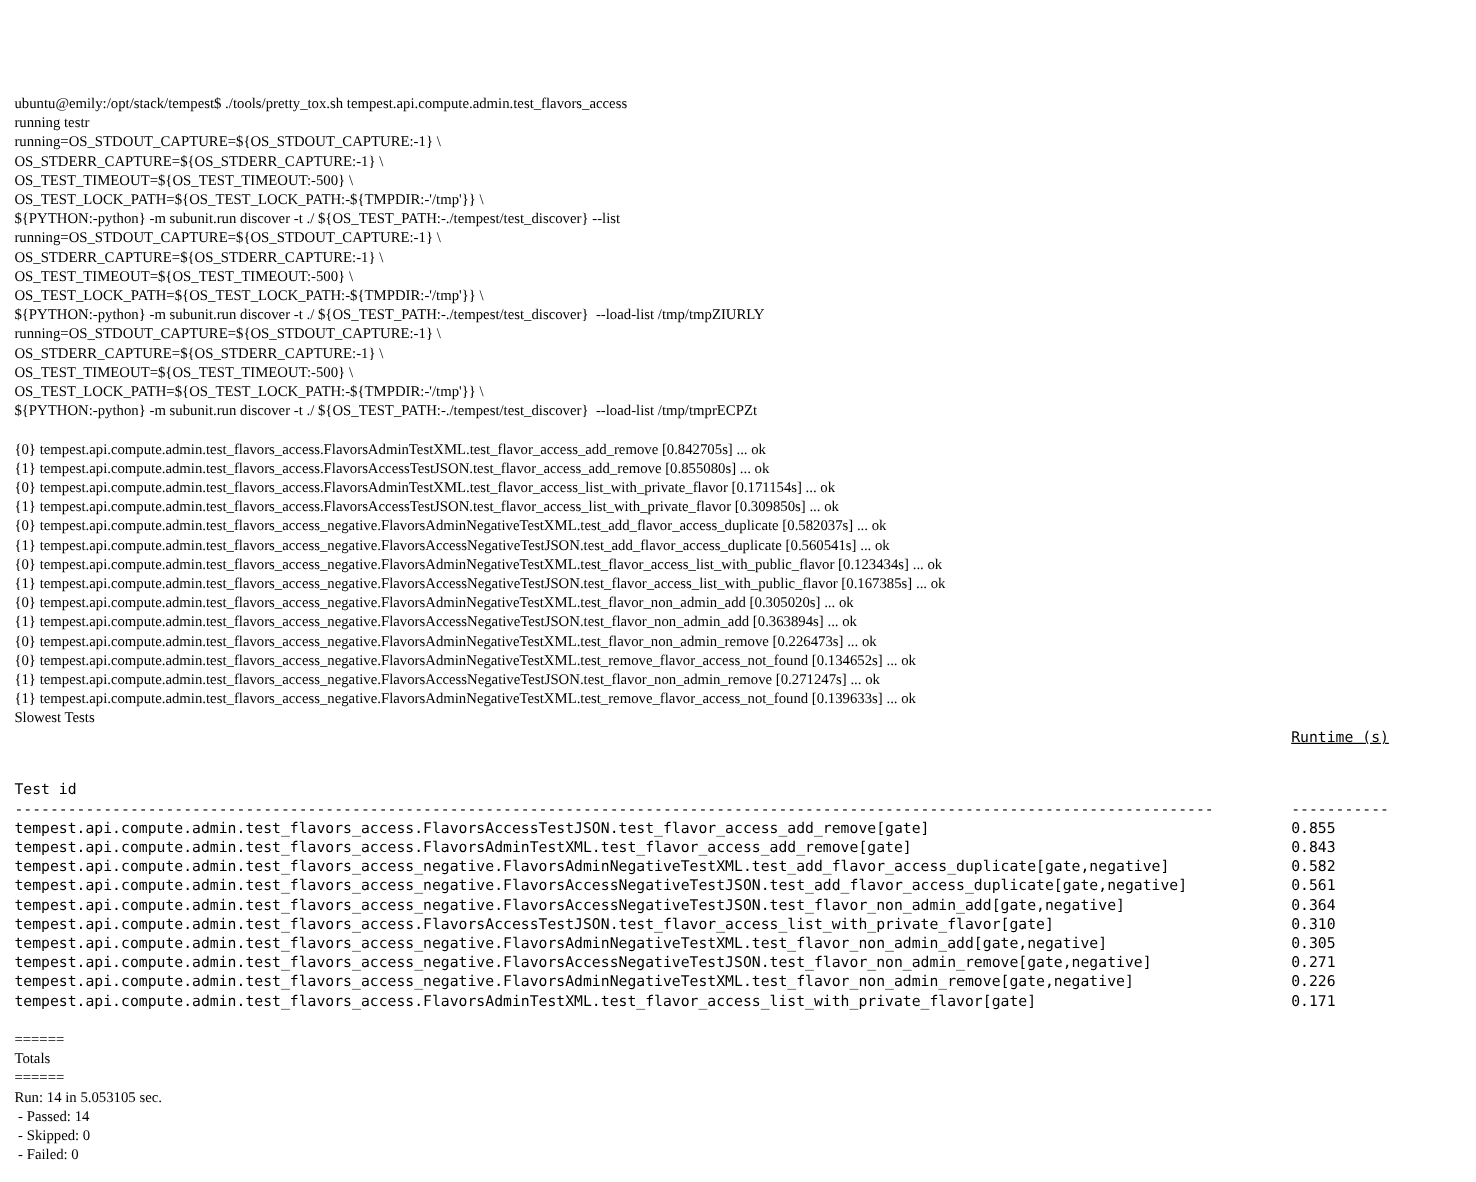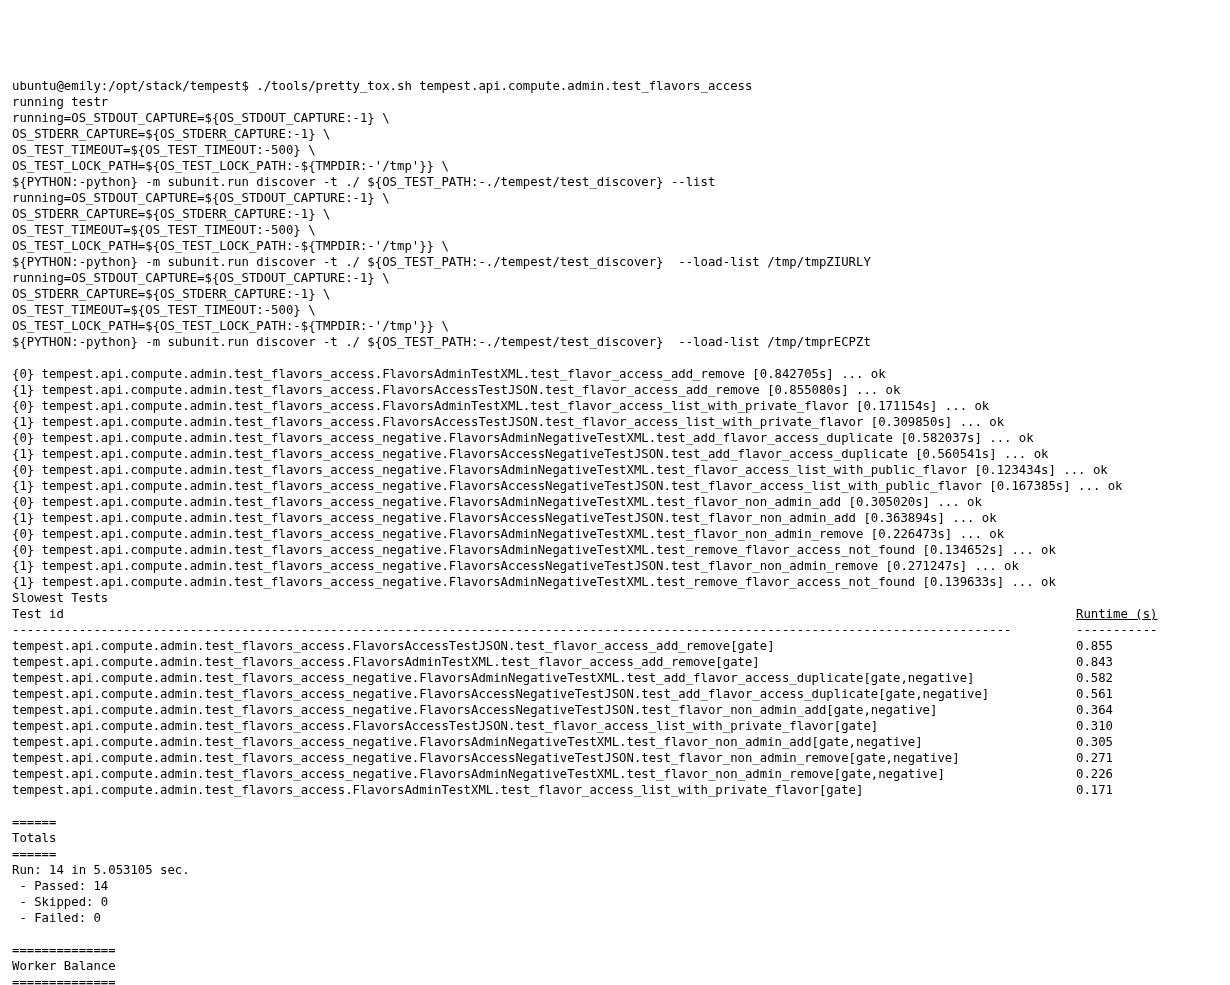--- a/index.html
+++ b/index.html
@@ -1,22 +1,22 @@
 <!DOCTYPE html>
 <html><head>
 <meta charset="utf-8">
 <style>
   html,body{margin:0;padding:0;background:#fff;color:#000;}
   body{font-family:"DejaVu Sans Mono","Courier New",monospace;font-size:12.3px;line-height:16px;padding:14px 12px;white-space:pre;width:1230px;box-sizing:border-box;}
-  .row{display:block;}
+  .row{display:block;font-family:Liberation Serif, serif;}
   .slow-row{display:flex;}
   .slow-id{width:1064px;flex:0 0 1064px;}
   .slow-rt{flex:0 0 auto;}
   .hdr-row{display:flex;}
-  .hdr-id{width:1064px;flex:0 0 1064px;}
+  .hdr-id{width:1064px;flex:0 0 1064px;margin-top:44px;}
   .hdr-rt{flex:0 0 auto;text-decoration:underline;}
 </style>
 </head>
 <body>
 
 
 
 <div id="term"><div class="row">ubuntu@emily:/opt/stack/tempest$ ./tools/pretty_tox.sh tempest.api.compute.admin.test_flavors_access</div><div class="row">running testr</div><div class="row">running=OS_STDOUT_CAPTURE=${OS_STDOUT_CAPTURE:-1} \</div><div class="row">OS_STDERR_CAPTURE=${OS_STDERR_CAPTURE:-1} \</div><div class="row">OS_TEST_TIMEOUT=${OS_TEST_TIMEOUT:-500} \</div><div class="row">OS_TEST_LOCK_PATH=${OS_TEST_LOCK_PATH:-${TMPDIR:-'/tmp'}} \</div><div class="row">${PYTHON:-python} -m subunit.run discover -t ./ ${OS_TEST_PATH:-./tempest/test_discover} --list</div><div class="row">running=OS_STDOUT_CAPTURE=${OS_STDOUT_CAPTURE:-1} \</div><div class="row">OS_STDERR_CAPTURE=${OS_STDERR_CAPTURE:-1} \</div><div class="row">OS_TEST_TIMEOUT=${OS_TEST_TIMEOUT:-500} \</div><div class="row">OS_TEST_LOCK_PATH=${OS_TEST_LOCK_PATH:-${TMPDIR:-'/tmp'}} \</div><div class="row">${PYTHON:-python} -m subunit.run discover -t ./ ${OS_TEST_PATH:-./tempest/test_discover}  --load-list /tmp/tmpZIURLY</div><div class="row">running=OS_STDOUT_CAPTURE=${OS_STDOUT_CAPTURE:-1} \</div><div class="row">OS_STDERR_CAPTURE=${OS_STDERR_CAPTURE:-1} \</div><div class="row">OS_TEST_TIMEOUT=${OS_TEST_TIMEOUT:-500} \</div><div class="row">OS_TEST_LOCK_PATH=${OS_TEST_LOCK_PATH:-${TMPDIR:-'/tmp'}} \</div><div class="row">${PYTHON:-python} -m subunit.run discover -t ./ ${OS_TEST_PATH:-./tempest/test_discover}  --load-list /tmp/tmprECPZt</div><div class="row">&nbsp;</div><div class="row">{0} tempest.api.compute.admin.test_flavors_access.FlavorsAdminTestXML.test_flavor_access_add_remove [0.842705s] ... ok</div><div class="row">{1} tempest.api.compute.admin.test_flavors_access.FlavorsAccessTestJSON.test_flavor_access_add_remove [0.855080s] ... ok</div><div class="row">{0} tempest.api.compute.admin.test_flavors_access.FlavorsAdminTestXML.test_flavor_access_list_with_private_flavor [0.171154s] ... ok</div><div class="row">{1} tempest.api.compute.admin.test_flavors_access.FlavorsAccessTestJSON.test_flavor_access_list_with_private_flavor [0.309850s] ... ok</div><div class="row">{0} tempest.api.compute.admin.test_flavors_access_negative.FlavorsAdminNegativeTestXML.test_add_flavor_access_duplicate [0.582037s] ... ok</div><div class="row">{1} tempest.api.compute.admin.test_flavors_access_negative.FlavorsAccessNegativeTestJSON.test_add_flavor_access_duplicate [0.560541s] ... ok</div><div class="row">{0} tempest.api.compute.admin.test_flavors_access_negative.FlavorsAdminNegativeTestXML.test_flavor_access_list_with_public_flavor [0.123434s] ... ok</div><div class="row">{1} tempest.api.compute.admin.test_flavors_access_negative.FlavorsAccessNegativeTestJSON.test_flavor_access_list_with_public_flavor [0.167385s] ... ok</div><div class="row">{0} tempest.api.compute.admin.test_flavors_access_negative.FlavorsAdminNegativeTestXML.test_flavor_non_admin_add [0.305020s] ... ok</div><div class="row">{1} tempest.api.compute.admin.test_flavors_access_negative.FlavorsAccessNegativeTestJSON.test_flavor_non_admin_add [0.363894s] ... ok</div><div class="row">{0} tempest.api.compute.admin.test_flavors_access_negative.FlavorsAdminNegativeTestXML.test_flavor_non_admin_remove [0.226473s] ... ok</div><div class="row">{0} tempest.api.compute.admin.test_flavors_access_negative.FlavorsAdminNegativeTestXML.test_remove_flavor_access_not_found [0.134652s] ... ok</div><div class="row">{1} tempest.api.compute.admin.test_flavors_access_negative.FlavorsAccessNegativeTestJSON.test_flavor_non_admin_remove [0.271247s] ... ok</div><div class="row">{1} tempest.api.compute.admin.test_flavors_access_negative.FlavorsAdminNegativeTestXML.test_remove_flavor_access_not_found [0.139633s] ... ok</div><div class="row">Slowest Tests</div><div class="hdr-row"><span class="hdr-id">Test id</span><span class="hdr-rt">Runtime (s)</span></div><div class="slow-row"><span class="slow-id">---------------------------------------------------------------------------------------------------------------------------------------</span><span class="slow-rt">-----------</span></div><div class="slow-row"><span class="slow-id">tempest.api.compute.admin.test_flavors_access.FlavorsAccessTestJSON.test_flavor_access_add_remove[gate]</span><span class="slow-rt">0.855</span></div><div class="slow-row"><span class="slow-id">tempest.api.compute.admin.test_flavors_access.FlavorsAdminTestXML.test_flavor_access_add_remove[gate]</span><span class="slow-rt">0.843</span></div><div class="slow-row"><span class="slow-id">tempest.api.compute.admin.test_flavors_access_negative.FlavorsAdminNegativeTestXML.test_add_flavor_access_duplicate[gate,negative]</span><span class="slow-rt">0.582</span></div><div class="slow-row"><span class="slow-id">tempest.api.compute.admin.test_flavors_access_negative.FlavorsAccessNegativeTestJSON.test_add_flavor_access_duplicate[gate,negative]</span><span class="slow-rt">0.561</span></div><div class="slow-row"><span class="slow-id">tempest.api.compute.admin.test_flavors_access_negative.FlavorsAccessNegativeTestJSON.test_flavor_non_admin_add[gate,negative]</span><span class="slow-rt">0.364</span></div><div class="slow-row"><span class="slow-id">tempest.api.compute.admin.test_flavors_access.FlavorsAccessTestJSON.test_flavor_access_list_with_private_flavor[gate]</span><span class="slow-rt">0.310</span></div><div class="slow-row"><span class="slow-id">tempest.api.compute.admin.test_flavors_access_negative.FlavorsAdminNegativeTestXML.test_flavor_non_admin_add[gate,negative]</span><span class="slow-rt">0.305</span></div><div class="slow-row"><span class="slow-id">tempest.api.compute.admin.test_flavors_access_negative.FlavorsAccessNegativeTestJSON.test_flavor_non_admin_remove[gate,negative]</span><span class="slow-rt">0.271</span></div><div class="slow-row"><span class="slow-id">tempest.api.compute.admin.test_flavors_access_negative.FlavorsAdminNegativeTestXML.test_flavor_non_admin_remove[gate,negative]</span><span class="slow-rt">0.226</span></div><div class="slow-row"><span class="slow-id">tempest.api.compute.admin.test_flavors_access.FlavorsAdminTestXML.test_flavor_access_list_with_private_flavor[gate]</span><span class="slow-rt">0.171</span></div><div class="row">&nbsp;</div><div class="row">======</div><div class="row">Totals</div><div class="row">======</div><div class="row">Run: 14 in 5.053105 sec.</div><div class="row"> - Passed: 14</div><div class="row"> - Skipped: 0</div><div class="row"> - Failed: 0</div><div class="row">&nbsp;</div><div class="row">==============</div><div class="row">Worker Balance</div><div class="row">==============</div></div>
 
 

